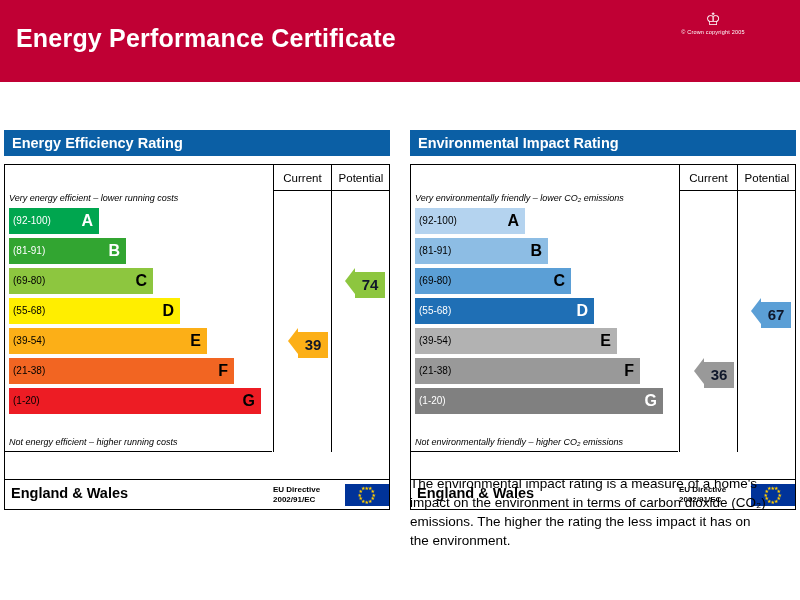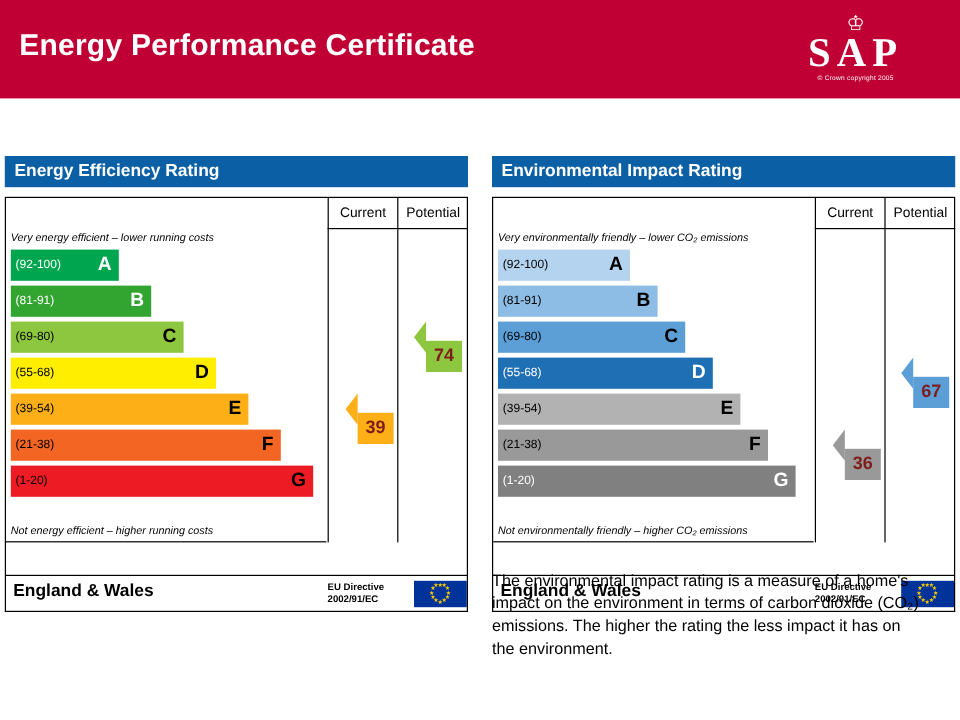--- a/index.html
+++ b/index.html
@@ -173,24 +173,24 @@
   }
   .bar.dark .bar-range, .bar.dark .bar-letter { color: #ffffff; }
 
   
   .marker {
     position: absolute;
     height: 26px;
   }
   .marker .arrow-body {
     position: absolute;
-    left: 10px; top: 16px;
-    height: 26px;
-    box-sizing: border-box;
-    color: #7f1d1d;
+    left: 10px; top: 4px;
+    height: 26px;
+    box-sizing: border-box;
+    color: #0f172a;
     font-size: 15px;
     font-weight: bold;
     line-height: 26px;
     text-align: center;
   }
   .marker .arrow-tip {
     position: absolute;
     left: 0; top: 0;
     width: 0; height: 0;
     border-top: 13px solid transparent;
@@ -247,21 +247,20 @@
 </style>
 </head>
 <body>
 
 <div class="page">
 
   <div class="header">
     <div class="header-title">Energy Performance Certificate</div>
     <div class="sap-logo">
       <div class="sap-crown">♔</div>
-      <div class="sap-letters">SAP</div>
       <div class="sap-copy">© Crown copyright 2005</div>
     </div>
   </div>
 
   <div class="panel panel-left">
     <div class="panel-heading">Energy Efficiency Rating</div>
 
     <div class="chart-box">
       <div class="col-head col-current">Current</div>
       <div class="col-head col-potential">Potential</div>

